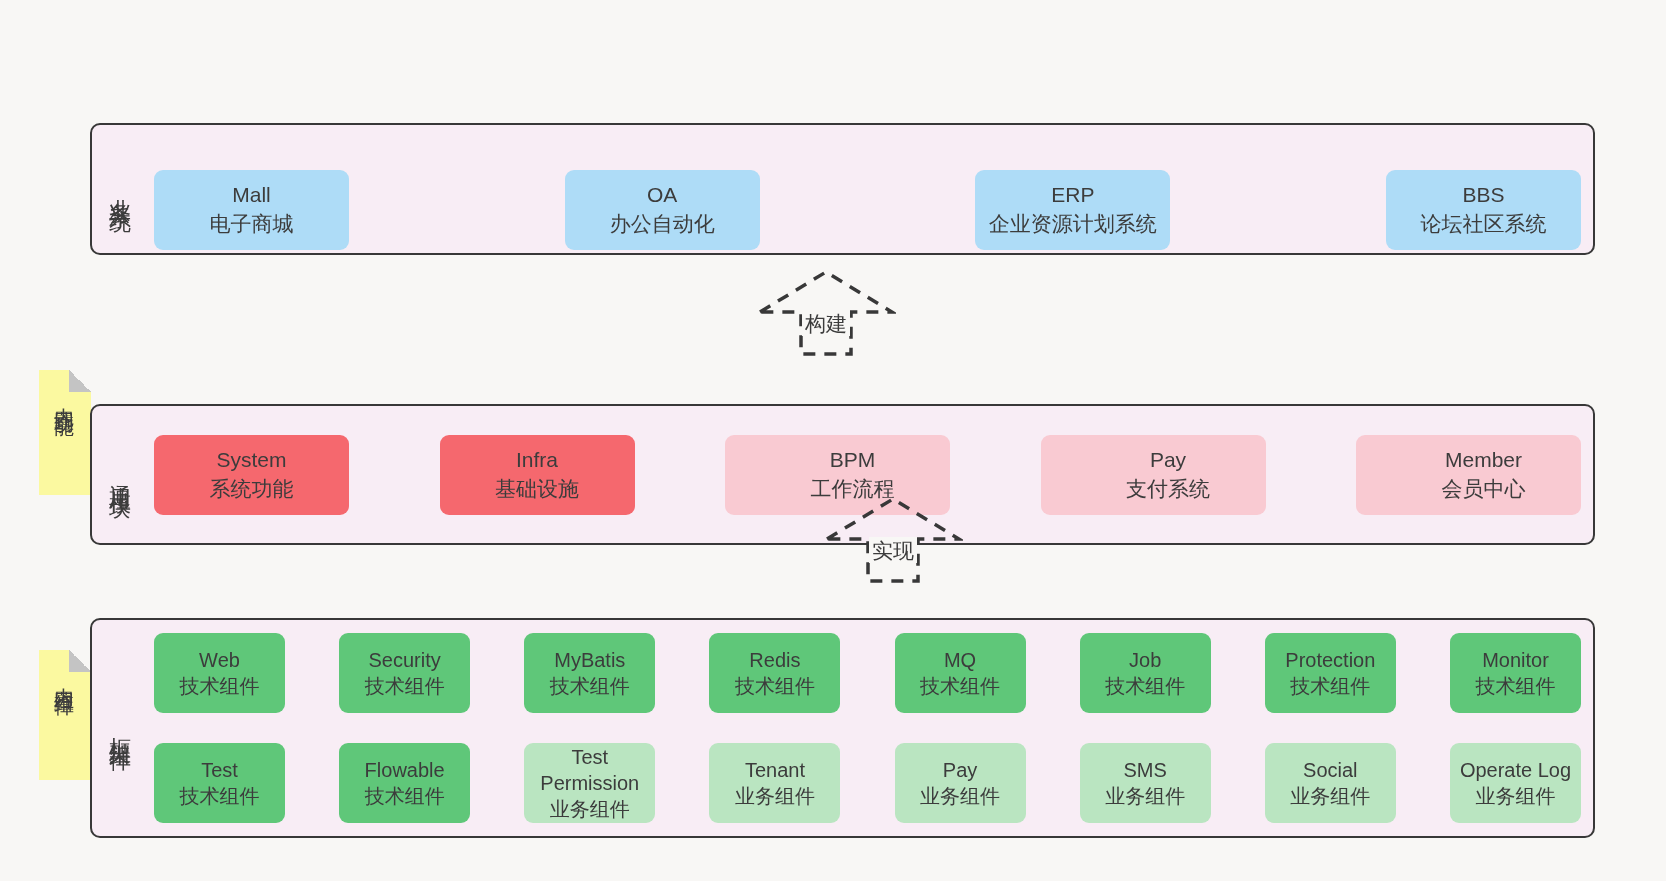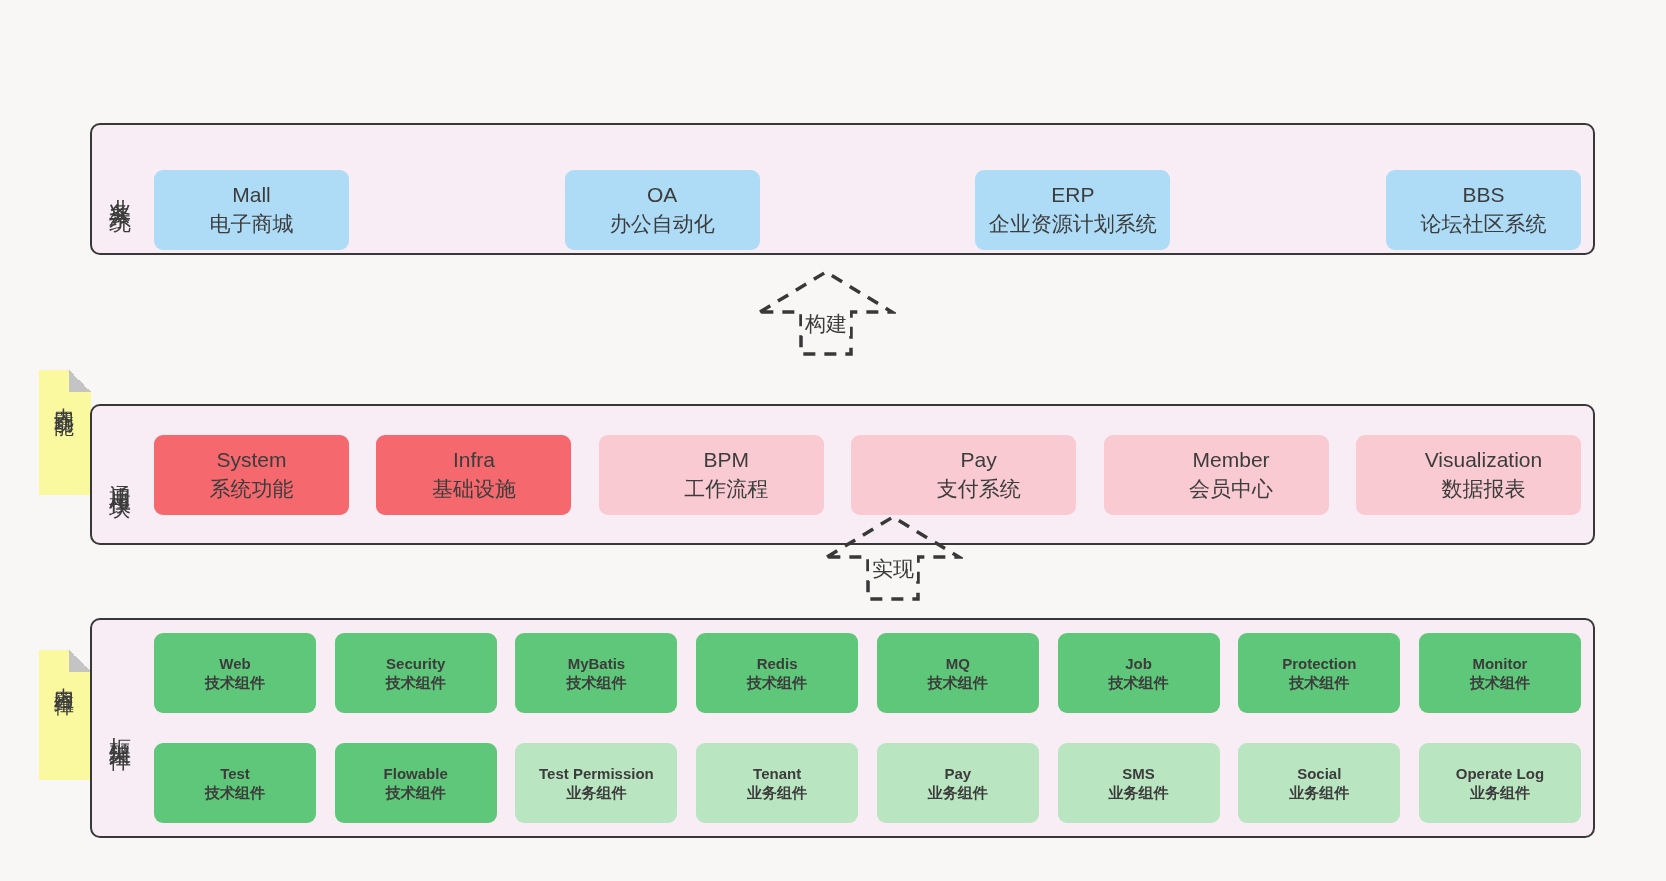--- a/index.html
+++ b/index.html
@@ -54,21 +54,21 @@
     display: flex;
     flex-direction: column;
     align-items: center;
     justify-content: center;
     text-align: center;
     color: var(--text, #3c3c3c);
     font-size: 21px;
     line-height: 1.38;
   }
   #section-business .card, #section-modules .card { width: 195px; }
-  #section-components .card { width: 162px; font-size: 15px; line-height: 1.3; font-weight: bold; }
+  #section-components .card { width: 131px; font-size: 20px; line-height: 1.3; }
 
   .c-blue       { background: var(--box-blue, #aedcf7); margin-top: 42px; }
   .c-red        { background: var(--box-red, #f5686e); }
   .c-pink       { background: var(--box-pink, #f9cad2); padding-left: 30px; }
   .c-green      { background: var(--box-green, #5fc779); }
   .c-lightgreen { background: var(--box-light-green, #bae5c1); }
 
   .note {
     position: absolute;
     width: 52px;
@@ -95,21 +95,21 @@
     font-size: 20px;
     letter-spacing: 3px;
     color: var(--text, #3c3c3c);
     white-space: nowrap;
   }
   .arrow {
     position: absolute;
     z-index: 1;
   }
   #arrow-build     { left: 756px; top: 266px; }
-  #arrow-implement { left: 823px; top: 511px; }
+  #arrow-implement { left: 823px; top: 493px; }
   .arrow svg { display: block; }
   .arrow-label {
     font-family: "Liberation Sans", "DejaVu Sans", sans-serif;
     font-size: 21px;
   }
 </style>
 </head>
 <body>
 
 <div id="stage">
@@ -171,24 +171,20 @@
           <div>工作流程</div>
         </div>
         <div class="card c-pink">
           <div>Pay</div>
           <div>支付系统</div>
         </div>
         <div class="card c-pink">
           <div>Member</div>
           <div>会员中心</div>
         </div>
-        <div class="card c-pink">
-          <div>Visualization</div>
-          <div>数据报表</div>
-        </div>
       </div>
     </div>
   </div>
 
   <div class="arrow" id="arrow-implement">
     <svg width="140" height="92" viewBox="0 0 140 92">
       <path d="M 4 46 L 70 6 L 136 46 L 95 46 L 95 88 L 45 88 L 45 46 Z" fill="none" style="stroke:var(--section-border,#383838)" stroke-width="3.5" stroke-dasharray="12 9"></path>
       <rect x="46" y="44" width="48" height="26" style="fill:var(--page-bg,#f8f7f5)"></rect>
       <text class="arrow-label" x="70" y="65" text-anchor="middle" style="fill:var(--text,#3c3c3c)">实现</text>
     </svg>

